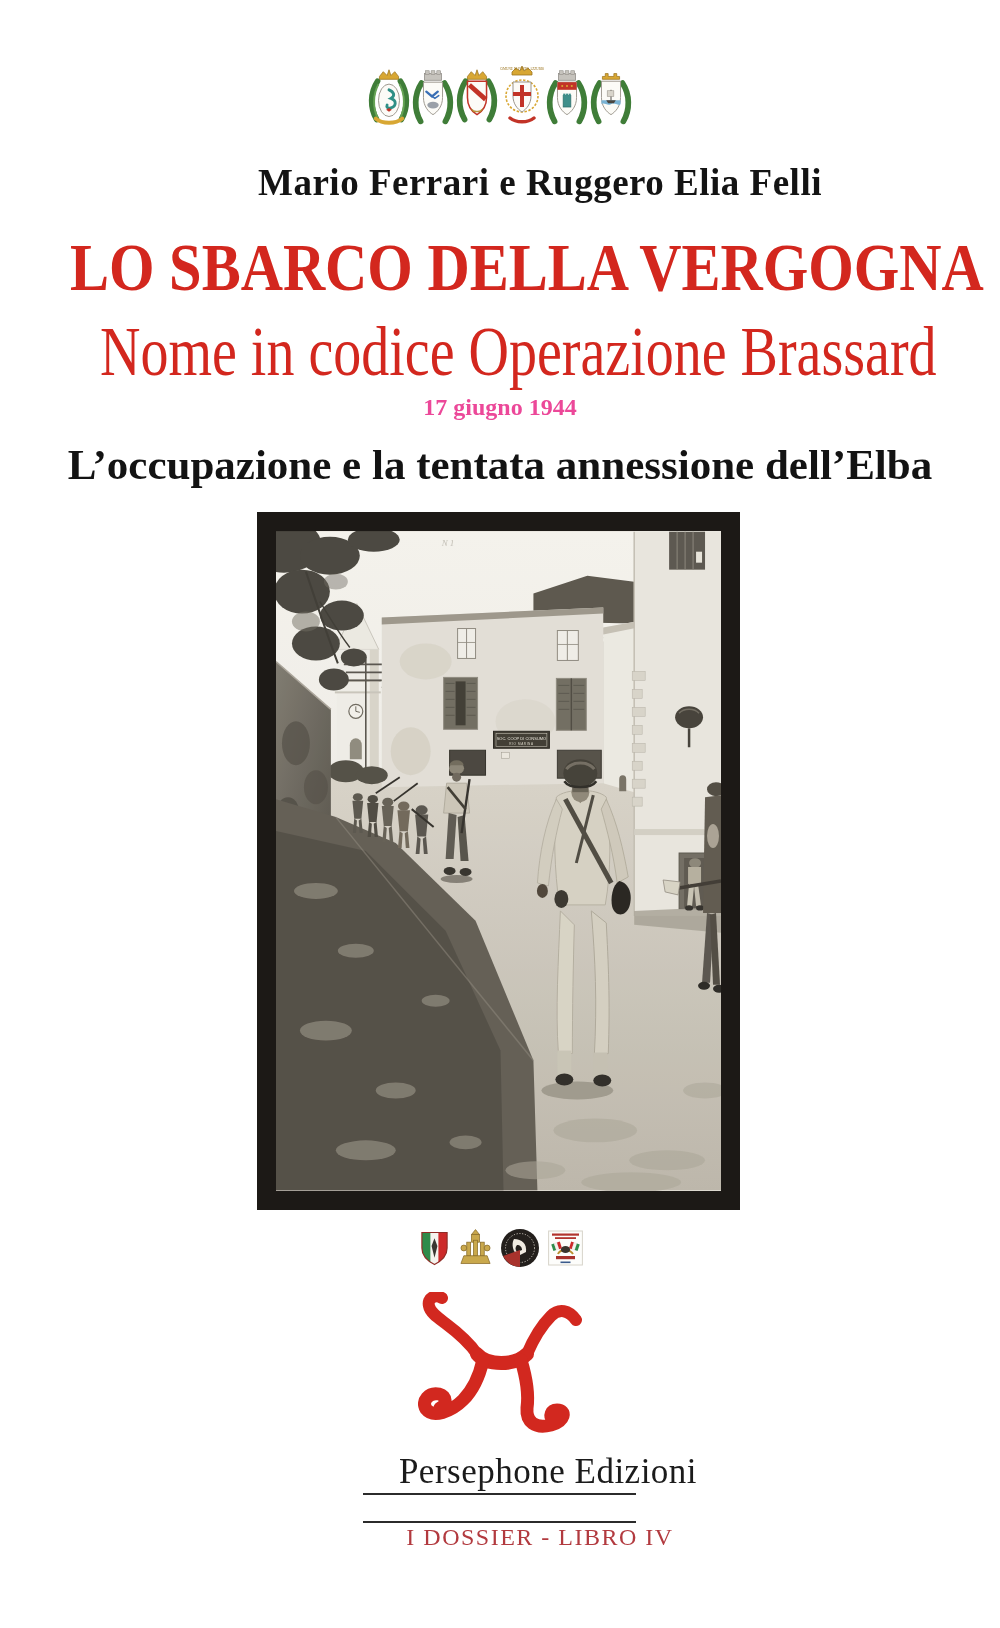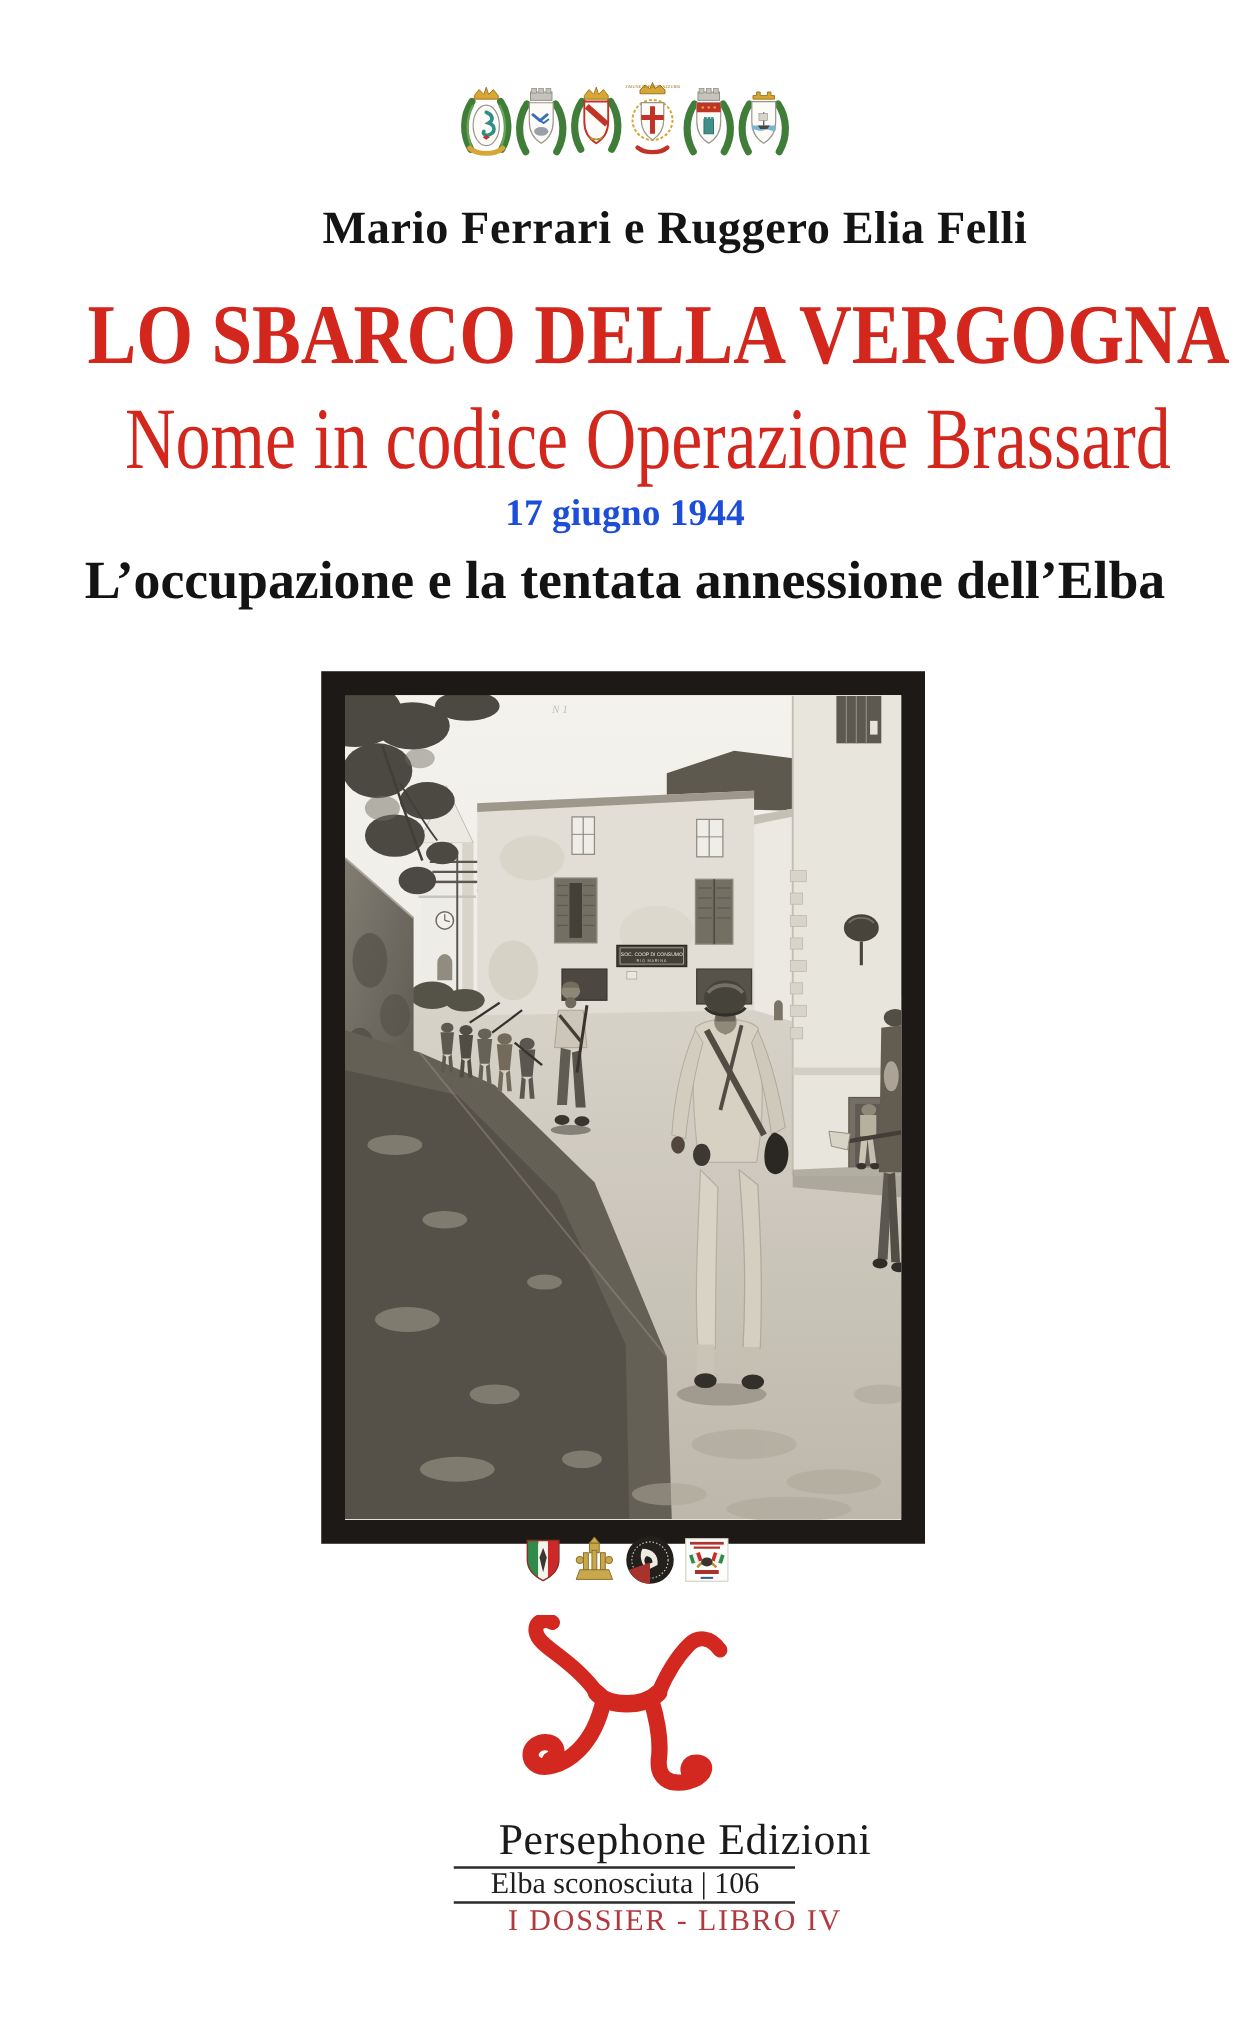--- a/index.html
+++ b/index.html
@@ -4,27 +4,27 @@
 <style>
   html,body{margin:0;padding:0;background:#ffffff;}
   .cover{position:relative;width:1000px;height:1628px;background:#ffffff;
          font-family:"Liberation Serif",serif;overflow:hidden;}
   .line{position:absolute;left:0;width:100%;text-align:center;white-space:nowrap;}
   .authors{top:161px;font-size:37px;font-weight:bold;color:#141414;letter-spacing:.5px;margin-left:40px;}
   .title{top:228px;font-size:68px;font-weight:bold;color:#d3271e;
          transform:scaleX(.86);transform-origin:50% 50%;}
   .subtitle{top:312px;font-size:70px;font-weight:normal;color:#d3271e;
             transform:scaleX(.80);transform-origin:50% 50%;}
-  .date{top:394px;font-size:30px;font-weight:bold;color:#1d4ed8;}
+  .date{top:394px;font-size:24px;font-weight:bold;color:#ec4899;}
   .tagline{top:440px;font-size:43px;font-weight:bold;color:#131313;}
   .crest-row{position:absolute;top:62px;left:0;width:100%;display:flex;
              justify-content:center;align-items:flex-end;gap:2px;}
   .crest-row svg{display:block;}
   .photo-frame{position:absolute;left:257px;top:512px;width:445px;height:660px;
-               border:19px solid #1c1916;background:#e8e5de;margin-top:25px;}
+               border:19px solid #1c1916;background:#e8e5de;}
   .photo-frame svg{display:block;}
   .emblem-row{position:absolute;top:1228px;left:0;width:100%;display:flex;
               justify-content:center;align-items:center;gap:8px;}
   .logo-wrap{position:absolute;left:399px;top:1292px;width:202px;height:156px;}
   .pub-name{top:1452px;font-size:35px;color:#1b1b1b;letter-spacing:.5px;margin-left:48px;}
   .rule{position:absolute;left:363px;width:273px;border-top:2px solid #2b2b2b;height:0;}
   .rule1{top:1493px;} .rule2{top:1521px;}
   .series{top:1494px;font-size:24px;color:#1e1e1e;}
   .collection{top:1524px;font-size:24px;color:#b23a3f;letter-spacing:1.5px;padding-left:40px;}
 </style>
@@ -438,17 +438,16 @@
         <path d="M177,28 C170,18 160,16 152,24 C142,34 134,48 128,62" stroke-width="12"></path>
         <path d="M78,62 C88,74 116,74 128,62" stroke-width="14"></path>
         <path d="M84,68 C80,86 74,98 64,108 C52,120 34,126 27,117 C22,109 30,100 40,102 C48,104 48,113 41,116" stroke-width="13"></path>
         <path d="M122,68 C128,88 130,102 128,116 C127,130 136,137 152,133 C166,129 168,118 158,118 C152,118 150,124 154,128" stroke-width="13"></path>
       </g>
     </svg>
   </div>
 
   <div class="line pub-name">Persephone Edizioni</div>
   <div class="rule rule1"></div>
-  <div class="line series">Elba sconosciuta | 106</div>
   <div class="rule rule2"></div>
   <div class="line collection">I DOSSIER - LIBRO IV</div>
 
 </div>
 
 </body></html>

